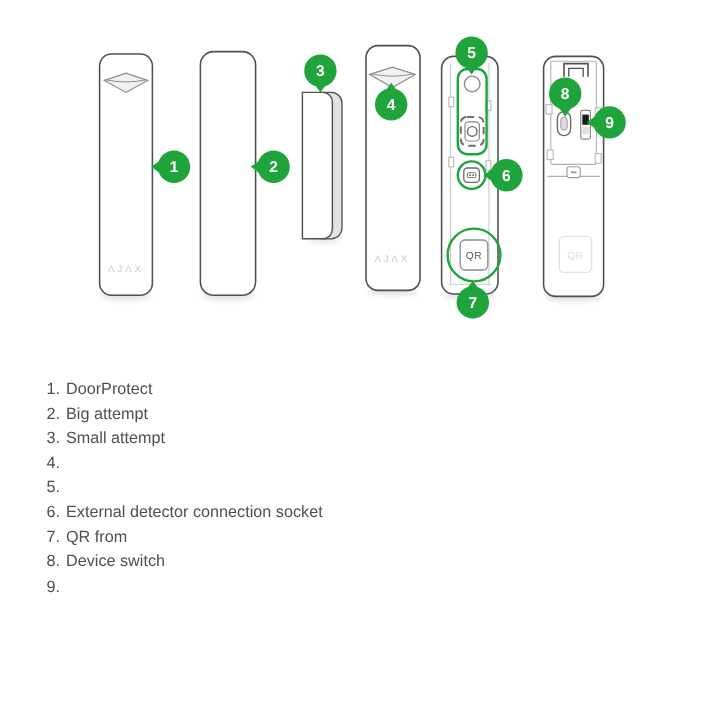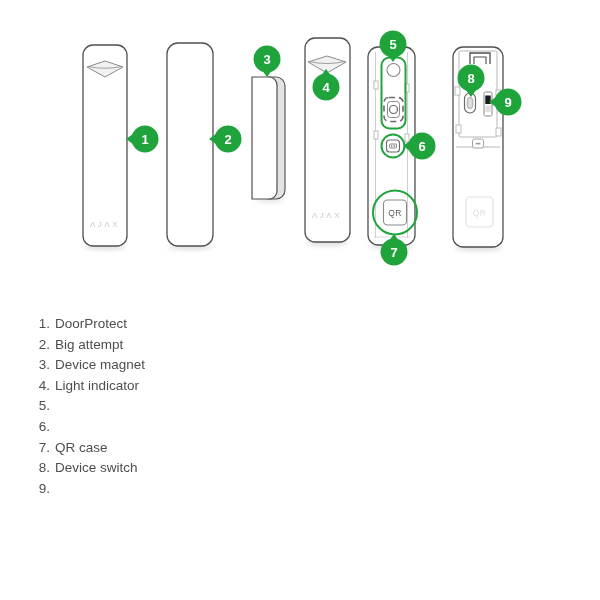--- a/index.html
+++ b/index.html
@@ -162,35 +162,35 @@
     <li>
       <span class="num">1.</span>
       <span class="txt">DoorProtect</span>
     </li>
     <li>
       <span class="num">2.</span>
       <span class="txt">Big attempt</span>
     </li>
     <li>
       <span class="num">3.</span>
-      <span class="txt">Device magnet</span>
+      <span class="txt">Small attempt</span>
     </li>
     <li>
       <span class="num">4.</span>
-      <span class="txt">Light indicator</span>
     </li>
     <li>
       <span class="num">5.</span>
     </li>
     <li>
       <span class="num">6.</span>
+      <span class="txt">External detector connection socket</span>
     </li>
     <li>
       <span class="num">7.</span>
-      <span class="txt">QR case</span>
+      <span class="txt">QR from</span>
     </li>
     <li>
       <span class="num">8.</span>
       <span class="txt">Device switch</span>
     </li>
     <li>
       <span class="num">9.</span>
     </li>
   </ul>
 

